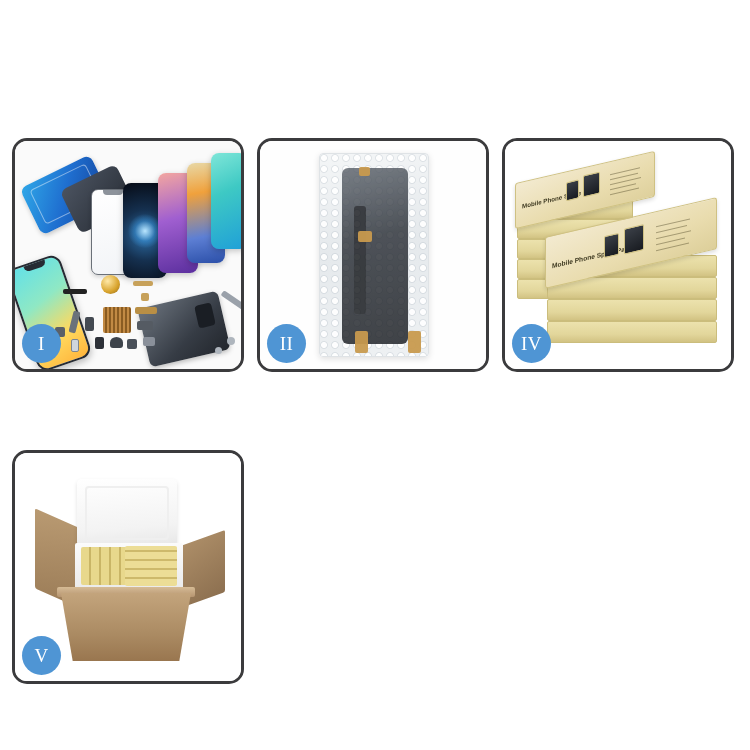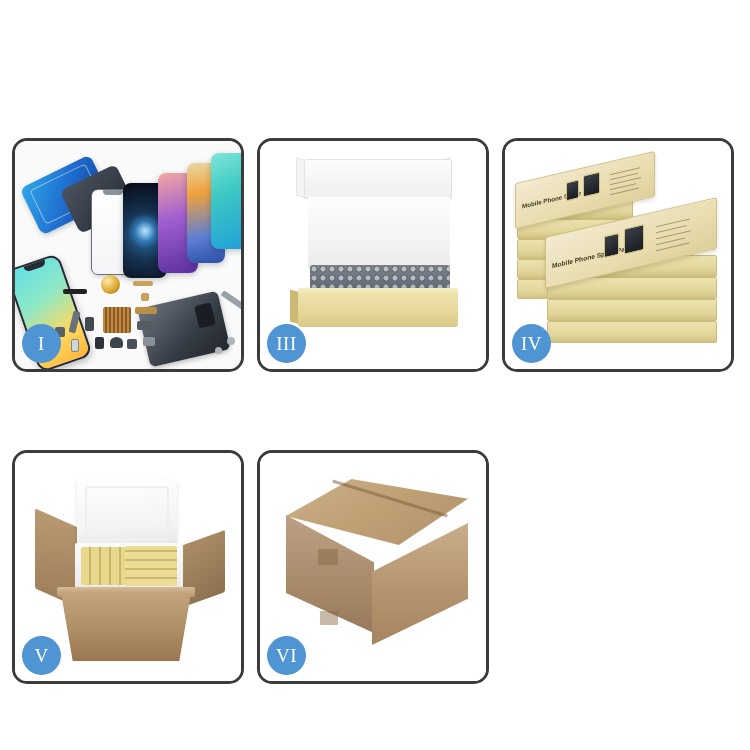--- a/index.html
+++ b/index.html
@@ -587,35 +587,33 @@
         <div class="sp s11"></div>
         <div class="sp s12"></div>
         <div class="sp s13"></div>
         <div class="sp s14"></div>
         <div class="sp s15"></div>
         <div class="sp s16"></div>
       </div>
       <div class="badge">I</div>
     </div>
 
-
     <div class="panel">
-      <div class="panel-stage p3">
-        <div class="lid-left"></div>
-        <div class="lid-right"></div>
-        <div class="lid-back"></div>
-        <div class="foam"></div>
-        <div class="bubble-inner"></div>
-        <div class="box-side-l"></div>
-        <div class="box-side-r"></div>
-        <div class="box-ledge"></div>
-        <div class="box-front"></div>
+      <div class="panel-stage p2">
+        <div class="bag">
+          <div class="inner-part"></div>
+        </div>
+        <div class="tape t1"></div>
+        <div class="tape t2"></div>
+        <div class="tape t3"></div>
+        <div class="tape t4"></div>
       </div>
-      <div class="badge">III</div>
+      <div class="badge">II</div>
     </div>
+
 
     <div class="panel">
       <div class="panel-stage p4">
         <div class="stack">
           <div class="slab sa"></div>
           <div class="slab sb"></div>
           <div class="slab sc"></div>
           <div class="slab sd"></div>
           <div class="slab se"></div>
           <div class="slab sf"></div>
@@ -656,26 +654,15 @@
         <div class="foam-lid"></div>
         <div class="foam-body"></div>
         <div class="yellow-grid"></div>
         <div class="yellow-grid2"></div>
         <div class="carton-rim"></div>
         <div class="carton-front"></div>
       </div>
       <div class="badge">V</div>
     </div>
 
-    <div class="panel">
-      <div class="panel-stage p6">
-        <div class="top-face"></div>
-        <div class="left-face"></div>
-        <div class="right-face"></div>
-        <div class="seam"></div>
-        <div class="tab tab1"></div>
-        <div class="tab tab2"></div>
-      </div>
-      <div class="badge">VI</div>
-    </div>
 
   </div>
 </div>
 
 </body></html>

